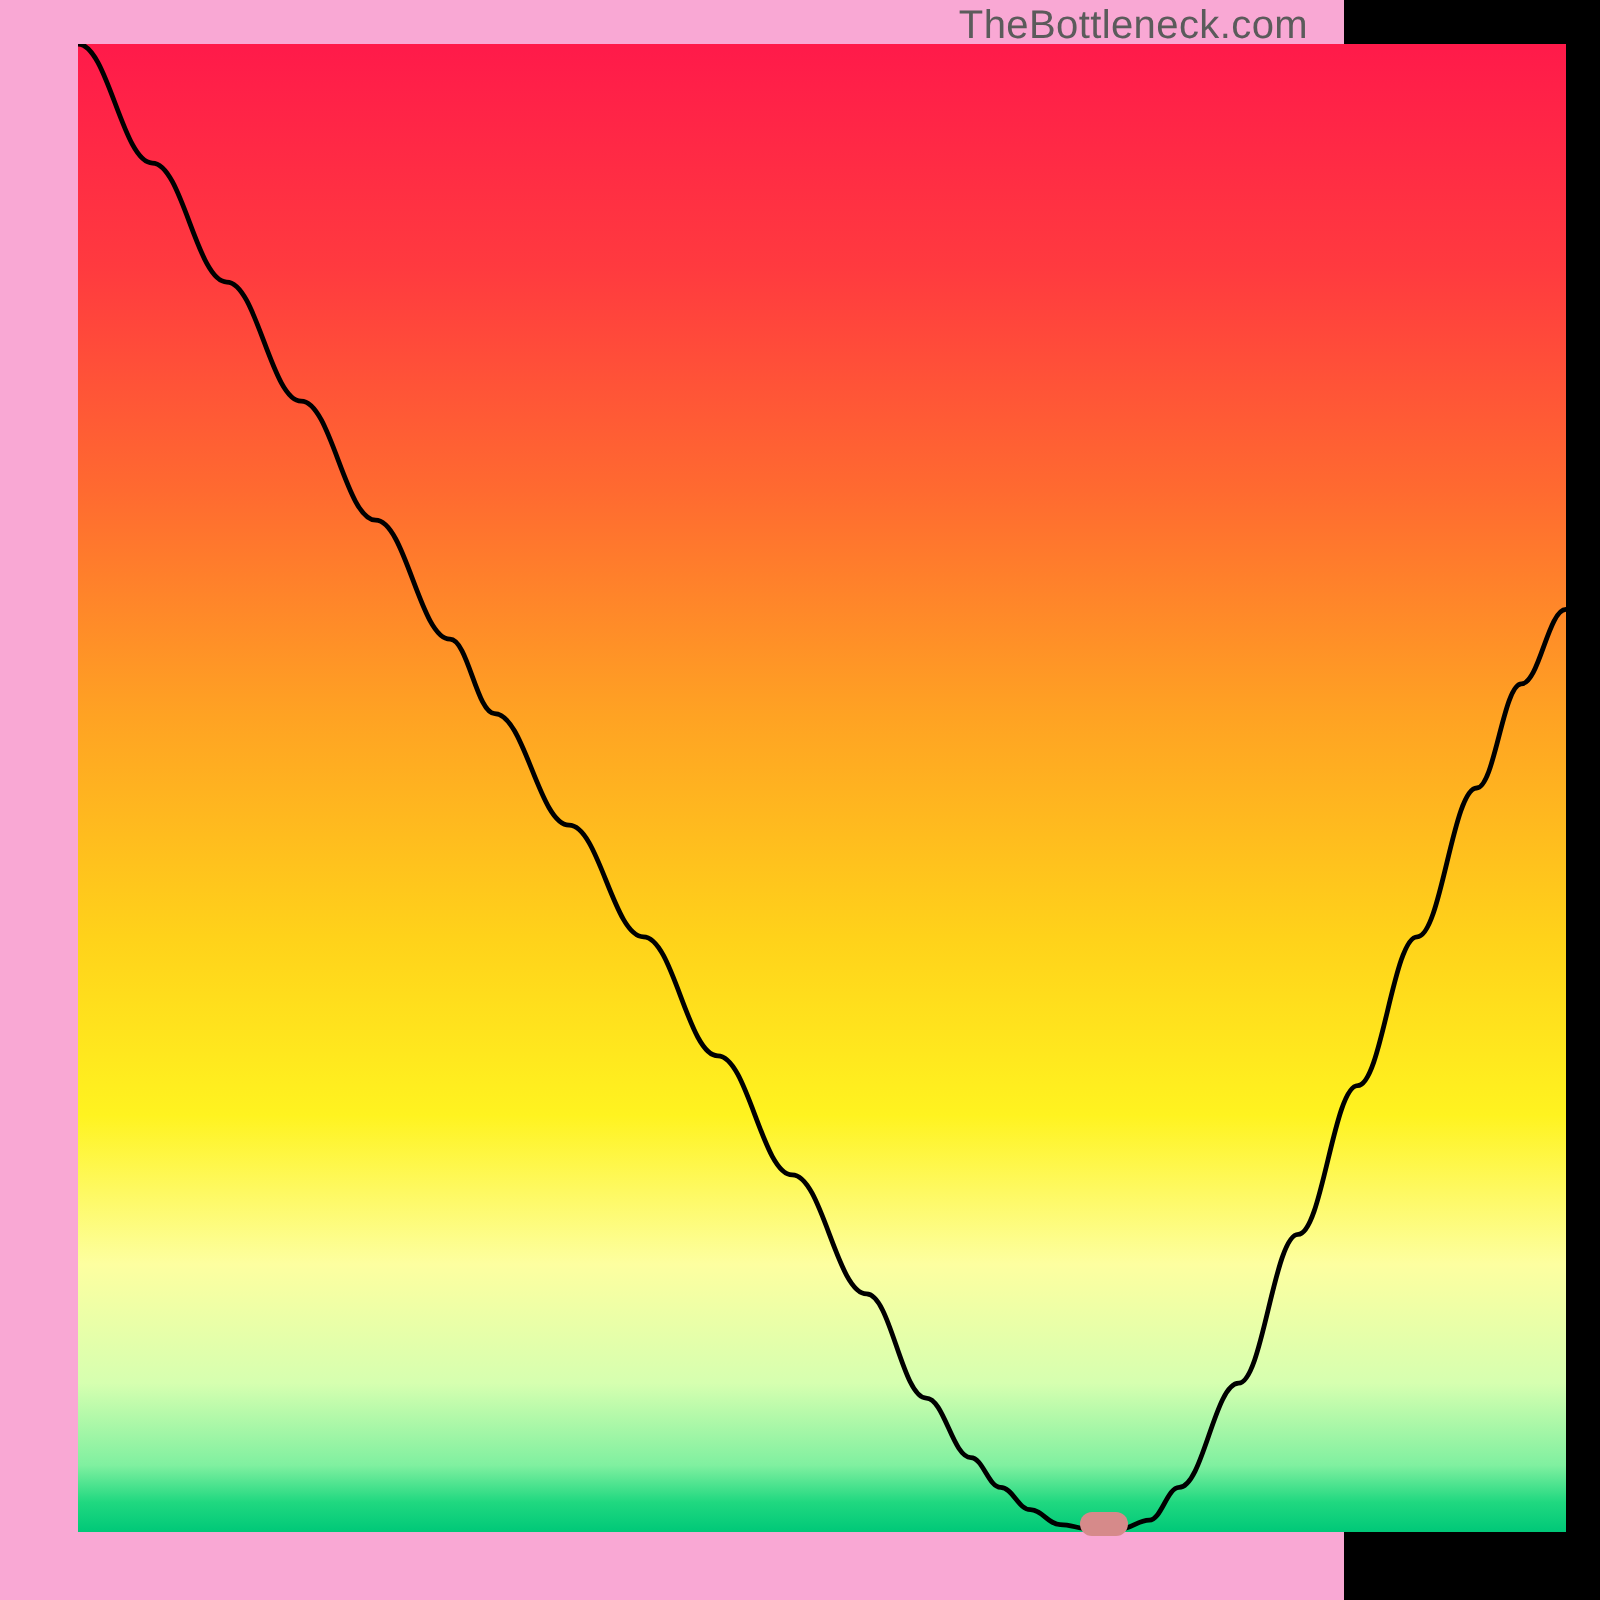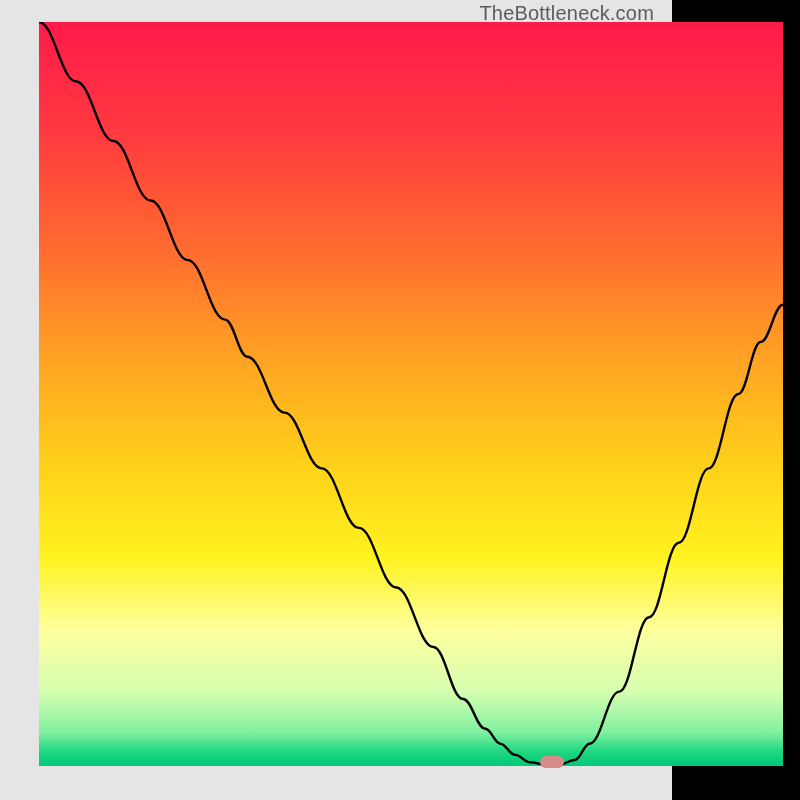--- a/index.html
+++ b/index.html
@@ -1,17 +1,17 @@
 <!DOCTYPE html>
 <html><head>
 <meta charset="utf-8">
 <style>
   * { margin: 0; padding: 0; box-sizing: border-box; }
   body { width: 800px; height: 800px; overflow: hidden; background: #000; font-family: Arial, sans-serif; }
-  .container { position: relative; width: 672px; height: 800px; background: #e5e5e5; padding-left: 10px; }
+  .container { position: relative; width: 672px; height: 800px; background: #f9a8d4; padding-left: 10px; }
   .plot-area { position: absolute; left: 39px; top: 22px; width: 744px; height: 744px; }
   .gradient-bg { position: absolute; left: 0; top: 0; width: 100%; height: 100%; }
   .curve-svg { position: absolute; left: 0; top: 0; width: 100%; height: 100%; }
   .watermark { position: absolute; top: 2px; right: 18px; color: #5b5b5b; font-size: 20px; font-weight: 500; letter-spacing: 0.2px; }
   .marker { position: absolute; width: 24px; height: 12px; background: #d68a8a; border-radius: 6px; transform: translate(-50%, -50%); }
 </style>
 </head>
 <body>
 
 <div class="container">

